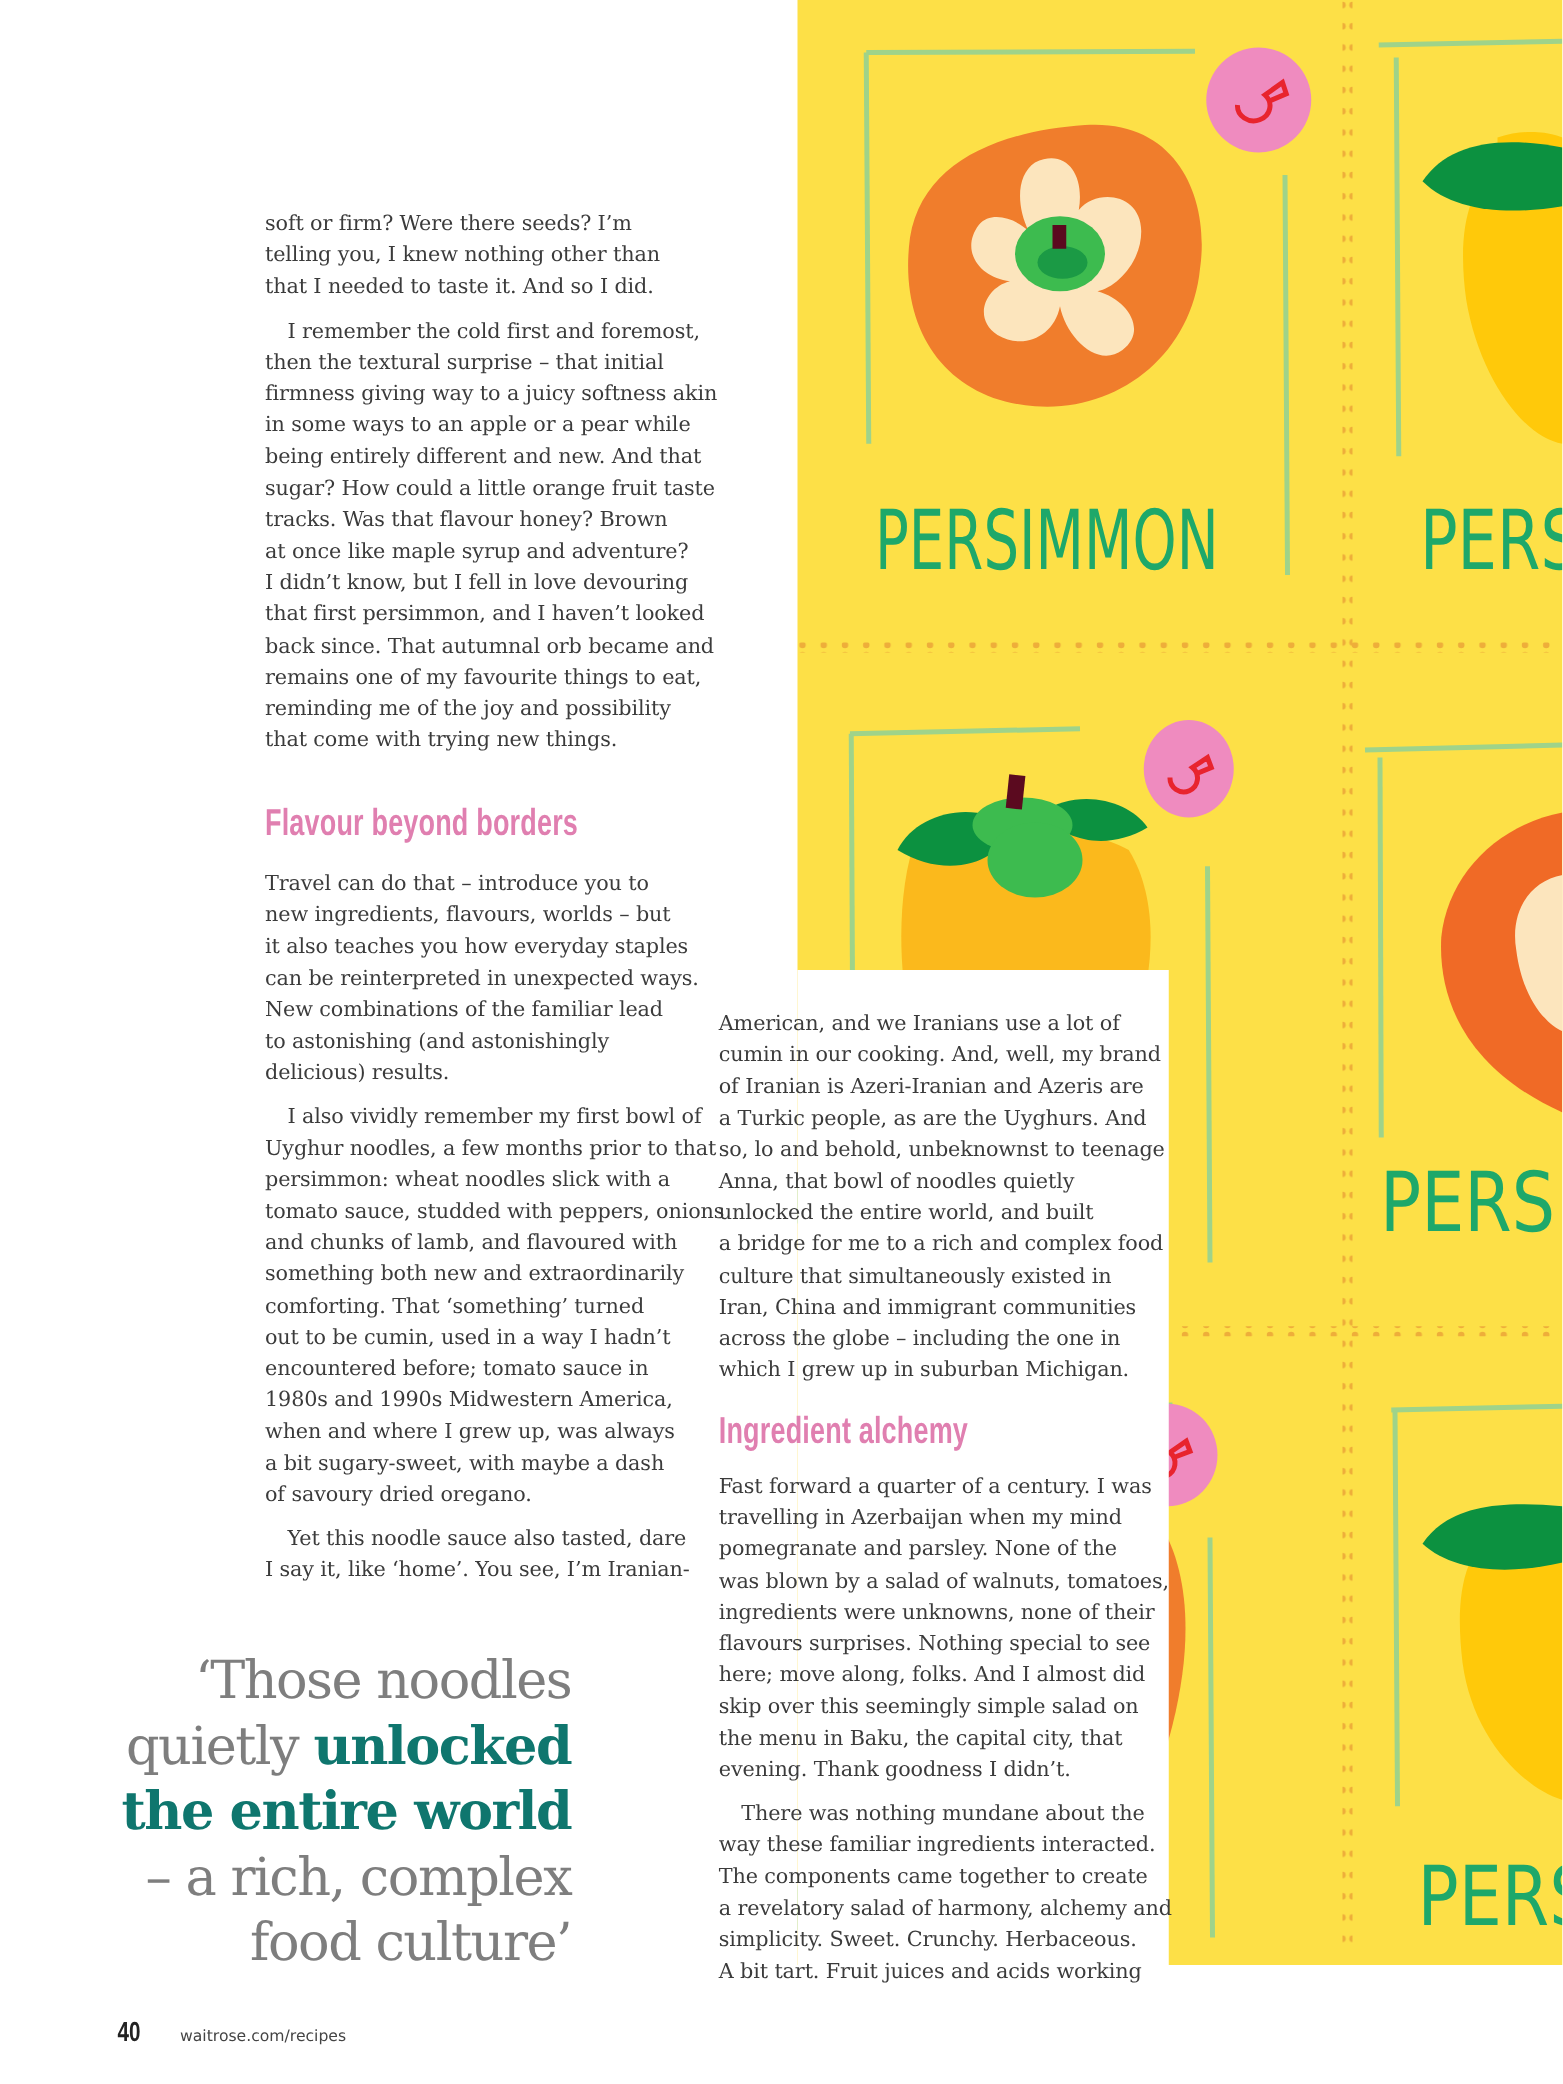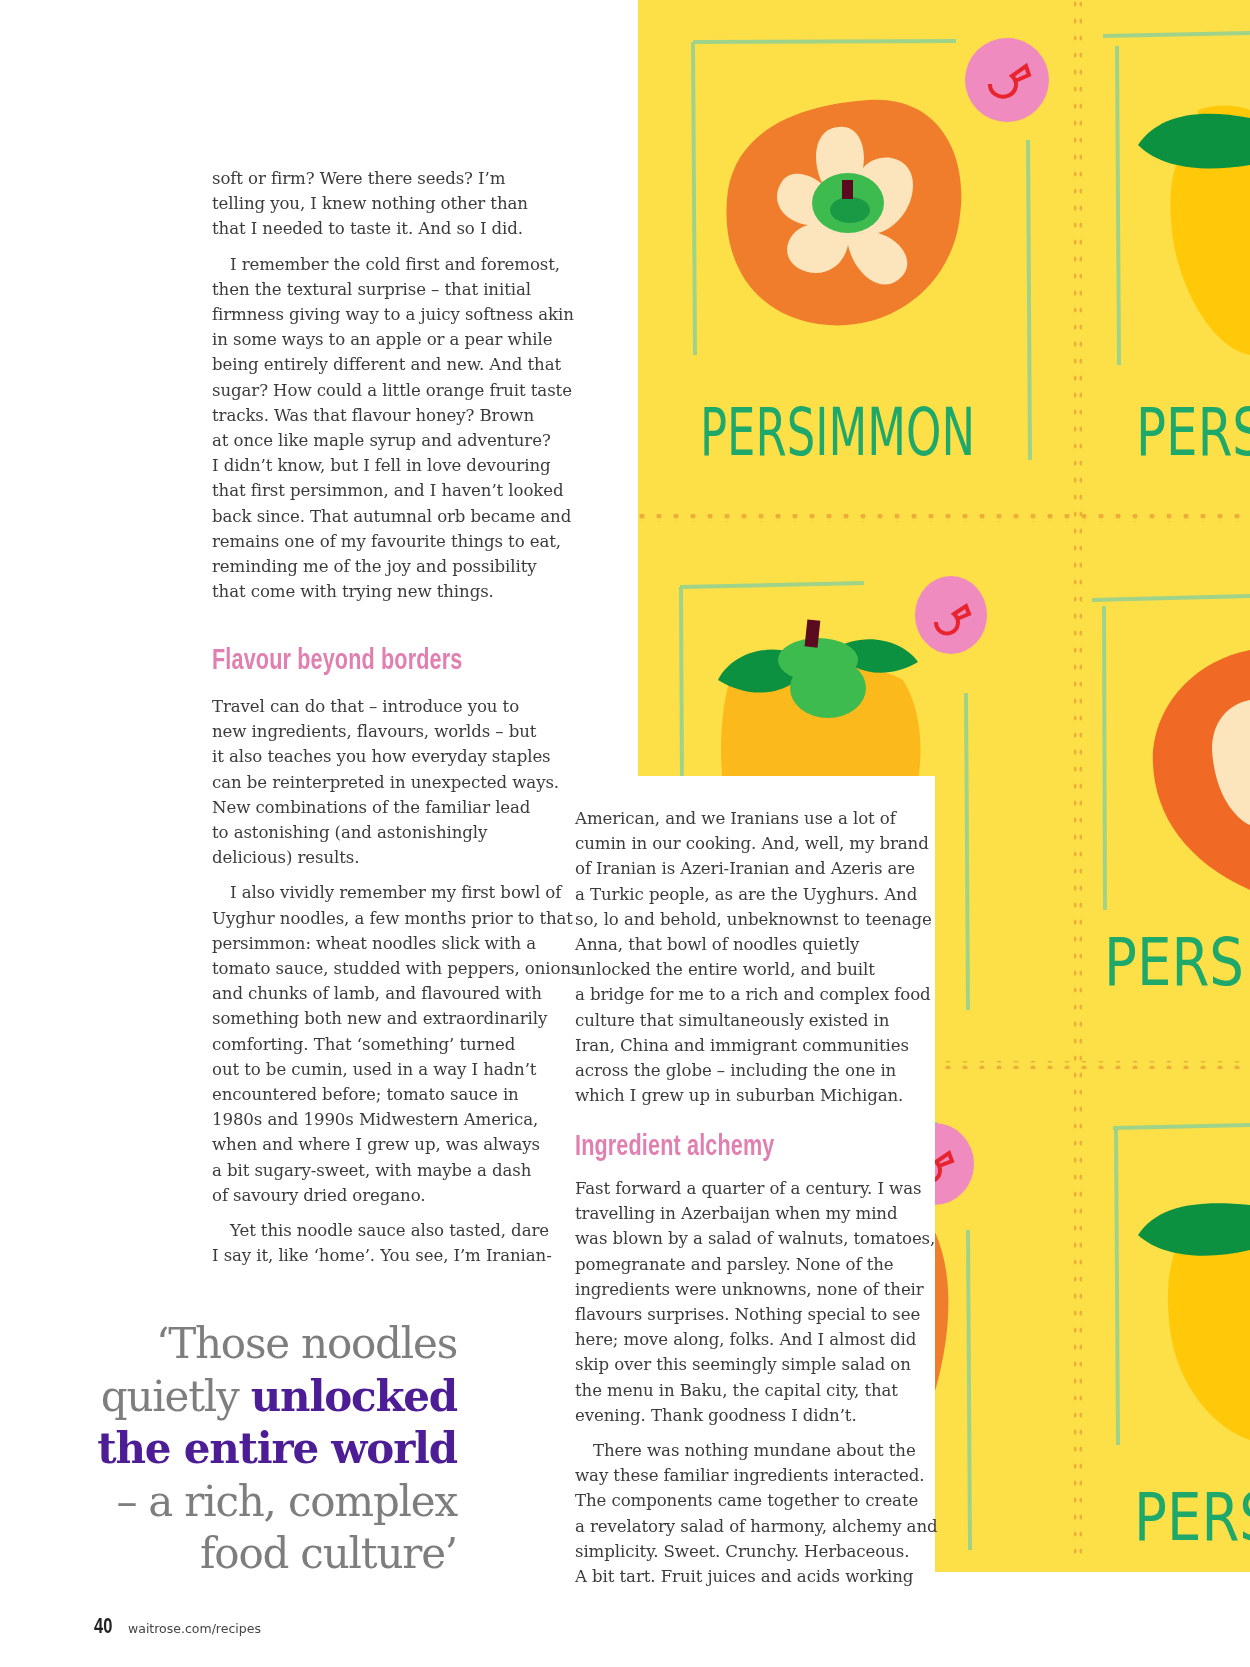--- a/index.html
+++ b/index.html
@@ -9,22 +9,22 @@
   .illus svg { position:absolute; left:0; top:0; }
   .panel { position:absolute; left:638px; top:776px; width:297px; height:796px; background:#ffffff; }
   .col { position:absolute; font-size:16.6px; line-height:25.2px; color:#3b3b3b; letter-spacing:-0.1px; }
   .col p { margin:0; }
   .col p.ind { text-indent:18px;margin-top:10px; }
   .col p.line { white-space:nowrap; }
   .h2 { font-family:"Liberation Sans", sans-serif; font-weight:bold; color:#e07fb0; font-size:30px;
         transform:scaleX(0.72); transform-origin:left top; white-space:nowrap; letter-spacing:0.2px; }
   .quote { position:absolute; right:793px; top:1318px; text-align:right; font-family:"DejaVu Serif", serif;
            font-size:42px; line-height:52.5px; color:#7e7e7e; letter-spacing:-1.2px; white-space:nowrap; }
-  .quote .b { color:#4c1d95; font-weight:bold; }
-  .folio { position:absolute; left:94px; top:1613px; display:flex; align-items:baseline; gap:8px; }
+  .quote .b { color:#0f766e; font-weight:bold; }
+  .folio { position:absolute; left:94px; top:1613px; display:flex; align-items:baseline; gap:24px; }
   .pnum { font-family:"Liberation Sans", sans-serif; font-weight:bold; font-size:22px; color:#222; transform:scaleX(0.75); transform-origin:left; display:inline-block; width:26px; }
   .url { font-family:"DejaVu Sans", sans-serif; font-size:12.5px; color:#444; }
   .stamp-label { font-family:"DejaVu Sans", sans-serif; }
 </style>
 </head>
 <body>
 
 <div class="illus">
   <svg width="612" height="1572" viewBox="0 0 612 1572" xmlns="http://www.w3.org/2000/svg">
     <defs>
@@ -168,22 +168,22 @@
       <p class="line">Iran, China and immigrant communities</p>
       <p class="line">across the globe – including the one in</p>
       <p class="line">which I grew up in suburban Michigan.</p>
     </div>
 </div>
 <div class="h2" style="position:absolute; left:575px; top:1128px;">Ingredient alchemy</div>
 <div class="col" style="left:575px; top:1176px; width:340px;">
   <div id="col2b">
       <p class="line">Fast forward a quarter of a century. I was</p>
       <p class="line">travelling in Azerbaijan when my mind</p>
+      <p class="line">pomegranate and parsley. None of the</p>
       <p class="line">was blown by a salad of walnuts, tomatoes,</p>
-      <p class="line">pomegranate and parsley. None of the</p>
       <p class="line">ingredients were unknowns, none of their</p>
       <p class="line">flavours surprises. Nothing special to see</p>
       <p class="line">here; move along, folks. And I almost did</p>
       <p class="line">skip over this seemingly simple salad on</p>
       <p class="line">the menu in Baku, the capital city, that</p>
       <p class="line">evening. Thank goodness I didn’t.</p>
       <p class="line ind">There was nothing mundane about the</p>
       <p class="line">way these familiar ingredients interacted.</p>
       <p class="line">The components came together to create</p>
       <p class="line">a revelatory salad of harmony, alchemy and</p>

